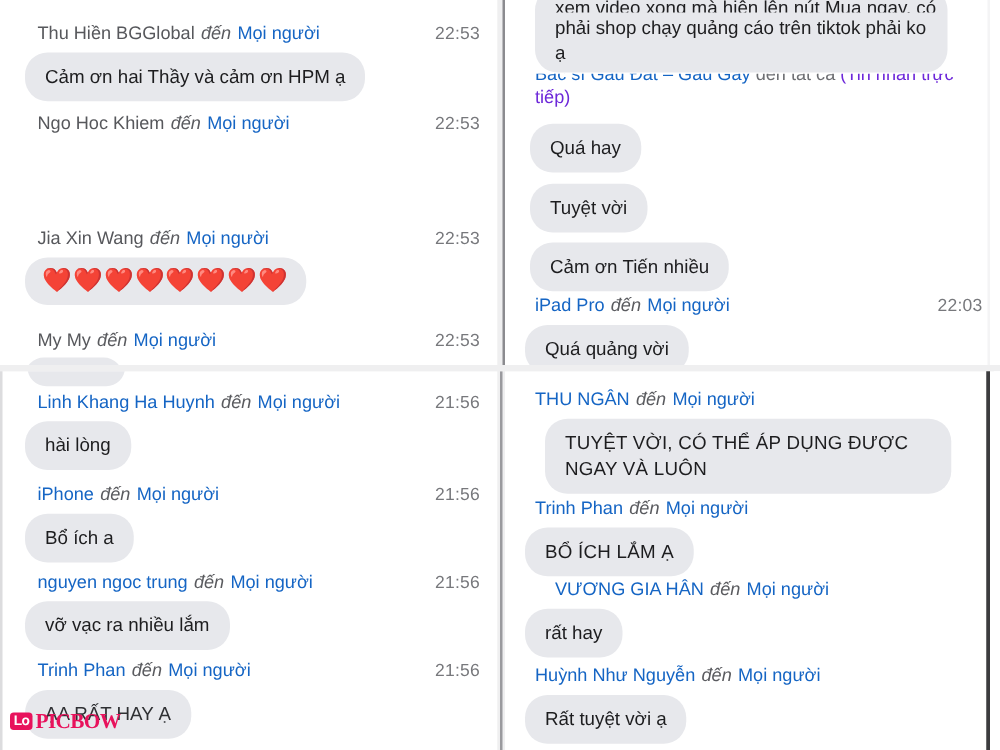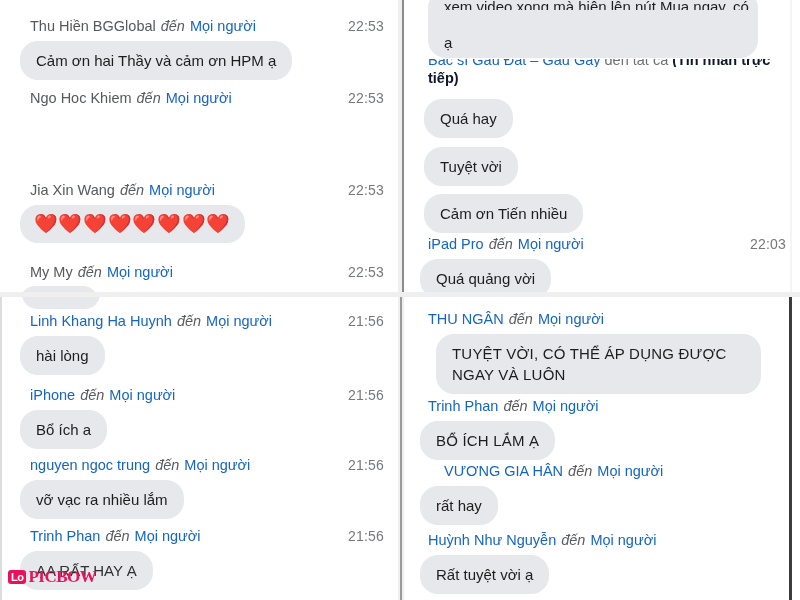--- a/index.html
+++ b/index.html
@@ -102,21 +102,21 @@
     white-space: nowrap;
   }
   .clip-text {
     font-size: 15px;
     line-height: 21px;
     color: #1d1d1f;
   }
   .clip-mixed { font-size: 14.5px; line-height: 20px; }
   .c-blue { color: #1565c4; }
   .c-grey { color: #6e6f73; }
-  .c-red  { color: #0f172a; font-weight: bold; }
+  .c-red  { color: #6d28d9; }
 
   
   .watermark {
     position: absolute;
     left: 8px;
     top: 567px;
     display: flex;
     align-items: center;
     gap: 2px;
     font-family: "Liberation Serif", "DejaVu Serif", serif;
@@ -195,20 +195,23 @@
 
     <div class="bubble-frag" style="left:20px; top:286px; width:78px; height:30px;"></div>
   </div>
 
   <div class="panel panel-tr">
 
     <div class="bubble-frag" style="left:24px; top:-10px; width:330px; height:68px;"></div>
     <div class="clip-row" style="top:-4px; height:14px;">
       <span class="clip-text" style="margin-left:40px; display:inline-block;">xem video xong mà hiện lên nút Mua ngay, có</span>
     </div>
+    <div class="clip-row" style="top:12px; height:22px;">
+      <span class="clip-text" style="margin-left:40px; display:inline-block;">phải shop chạy quảng cáo trên tiktok phải ko</span>
+    </div>
     <div class="clip-row" style="top:32px; height:22px;">
       <span class="clip-text" style="margin-left:40px; display:inline-block;">ạ</span>
     </div>
 
     <div class="clip-row" style="top:59px; height:8px;">
       <span class="clip-mixed" style="margin-left:24px; display:inline-block; position:relative; top:-9px;">
         <span class="c-blue">Bác sĩ Gấu Đất – Gấu Gầy</span>
         <span class="c-grey">đến tất cả</span>
         <span class="c-red">(Tin nhắn trực</span>
         

